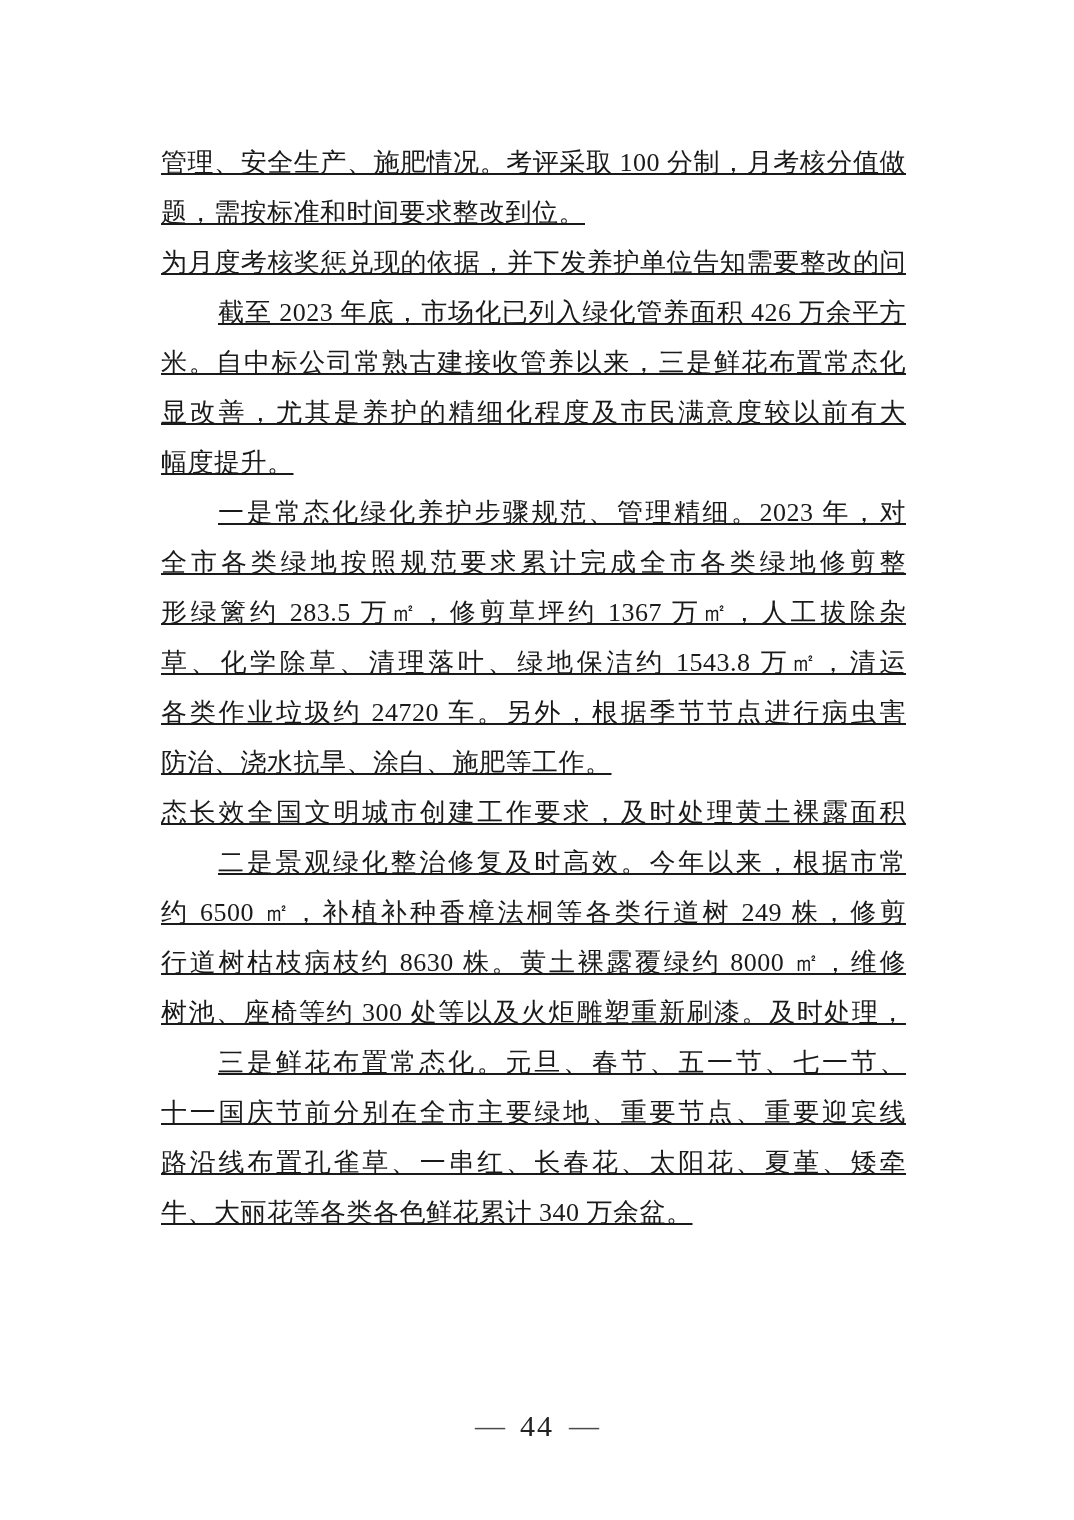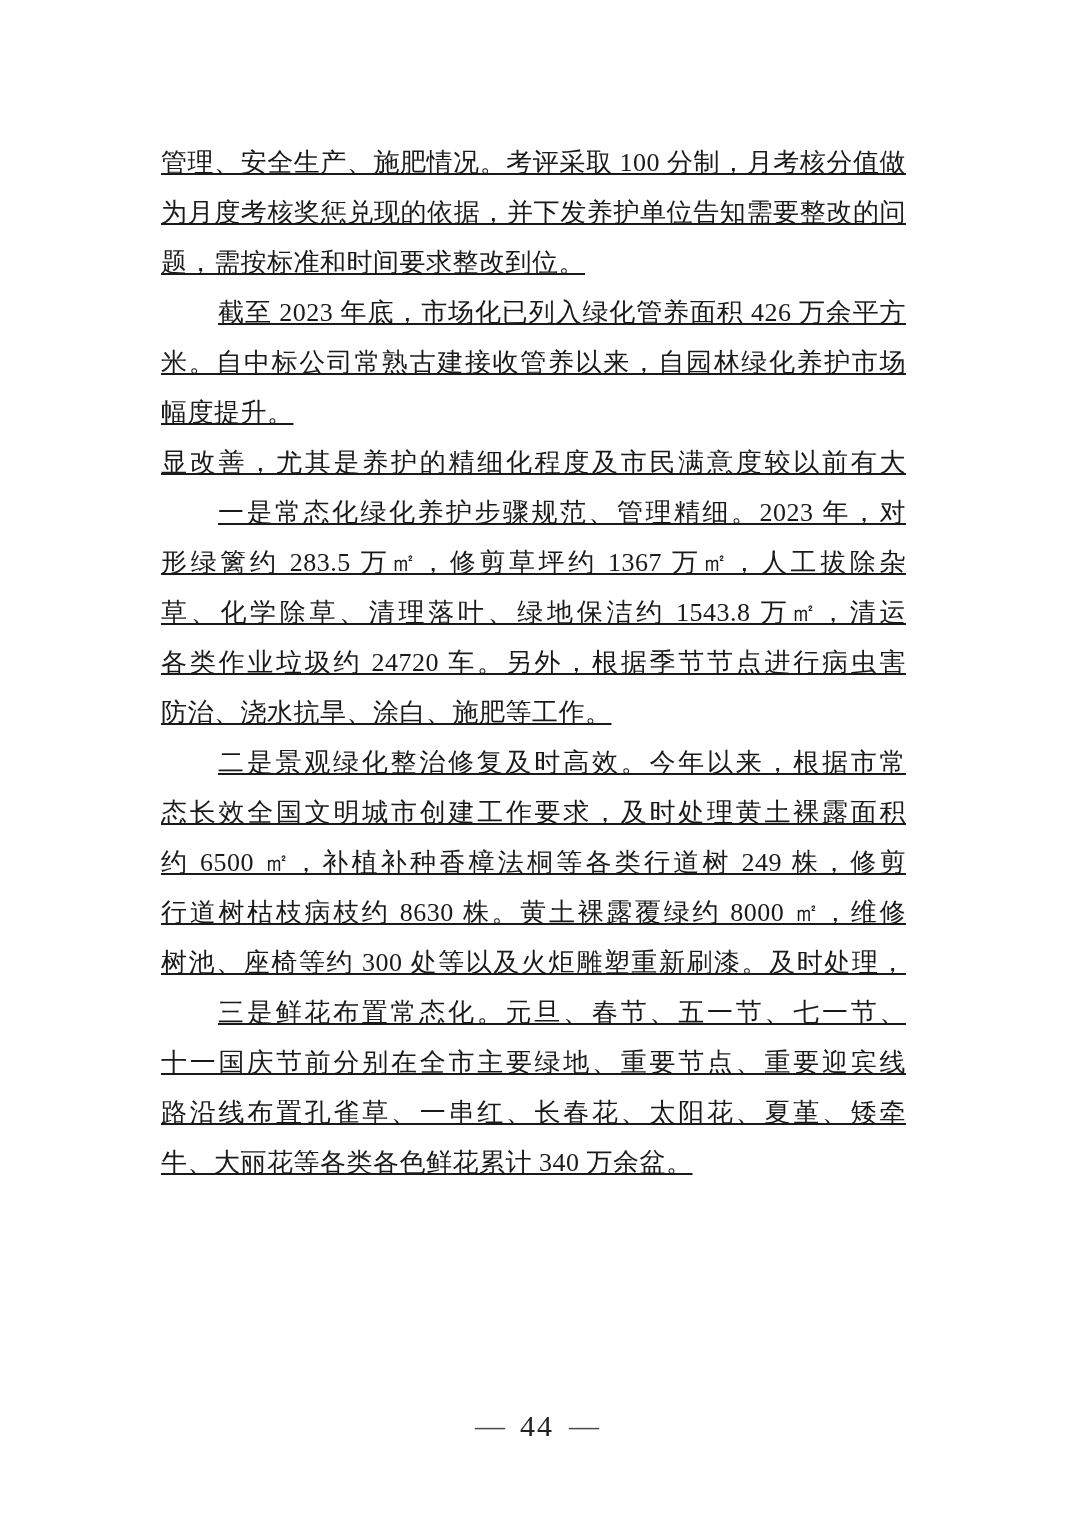--- a/index.html
+++ b/index.html
@@ -69,42 +69,43 @@
   }
 </style>
 </head>
 <body>
 
 <div class="page">
   <main class="body-text">
 
     <section class="para">
       <div class="line">管理、安全生产、施肥情况。考评采取 100 分制，月考核分值做</div>
+      <div class="line last">题，需按标准和时间要求整改到位。</div>
       <div class="line">为月度考核奖惩兑现的依据，并下发养护单位告知需要整改的问</div>
-      <div class="line last">题，需按标准和时间要求整改到位。</div>
     </section>
 
     <section class="para">
       <div class="line indent">截至 2023 年底，市场化已列入绿化管养面积 426 万余平方</div>
-      <div class="line">米。自中标公司常熟古建接收管养以来，自园林绿化养护市场</div>
+      <div class="line">米。自中标公司常熟古建接收管养以来，三是鲜花布置常态化</div>
+      <div class="line">显改善，尤其是养护的精细化程度及市民满意度较以前有大</div>
       <div class="line last">幅度提升。</div>
-      <div class="line">显改善，尤其是养护的精细化程度及市民满意度较以前有大</div>
     </section>
 
     <section class="para">
       <div class="line indent">一是常态化绿化养护步骤规范、管理精细。2023 年，对</div>
+      <div class="line">全市各类绿地按照规范要求累计完成全市各类绿地修剪整</div>
       <div class="line">形绿篱约 283.5 万㎡，修剪草坪约 1367 万㎡，人工拔除杂</div>
       <div class="line">草、化学除草、清理落叶、绿地保洁约 1543.8 万㎡，清运</div>
       <div class="line">各类作业垃圾约 24720 车。另外，根据季节节点进行病虫害</div>
       <div class="line last">防治、浇水抗旱、涂白、施肥等工作。</div>
     </section>
 
     <section class="para">
+      <div class="line">态长效全国文明城市创建工作要求，及时处理黄土裸露面积</div>
       <div class="line indent">二是景观绿化整治修复及时高效。今年以来，根据市常</div>
-      <div class="line">态长效全国文明城市创建工作要求，及时处理黄土裸露面积</div>
       <div class="line">约 6500 ㎡，补植补种香樟法桐等各类行道树 249 株，修剪</div>
       <div class="line">行道树枯枝病枝约 8630 株。黄土裸露覆绿约 8000 ㎡，维修</div>
       <div class="line">树池、座椅等约 300 处等以及火炬雕塑重新刷漆。及时处理，</div>
     </section>
 
     <section class="para">
       <div class="line indent">三是鲜花布置常态化。元旦、春节、五一节、七一节、</div>
       <div class="line">十一国庆节前分别在全市主要绿地、重要节点、重要迎宾线</div>
       <div class="line">路沿线布置孔雀草、一串红、长春花、太阳花、夏堇、矮牵</div>
       <div class="line last">牛、大丽花等各类各色鲜花累计 340 万余盆。</div>

